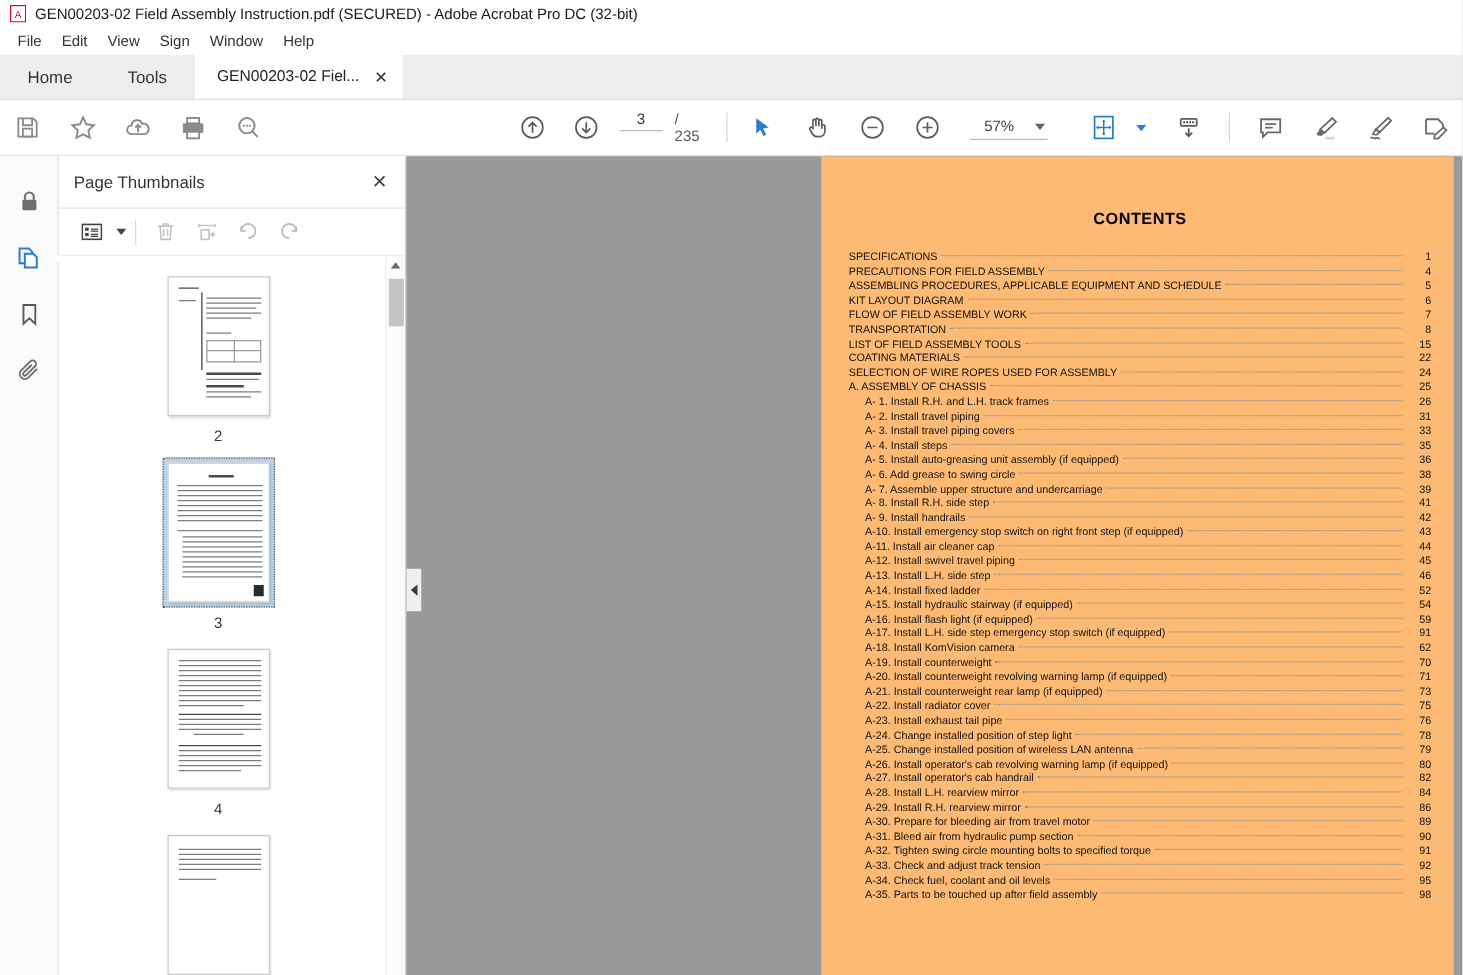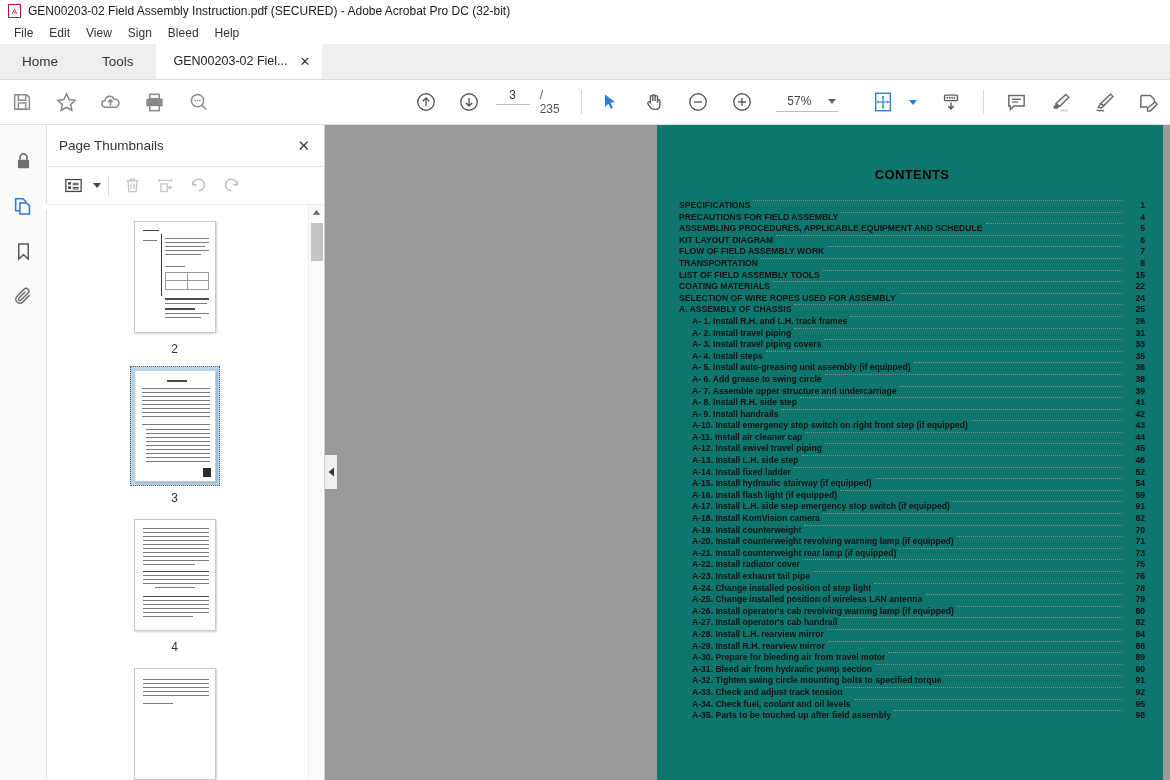--- a/index.html
+++ b/index.html
@@ -291,43 +291,42 @@
     width: 12px; height: 34px;
     background: #efefef;
     display: flex; align-items: center; justify-content: center;
     cursor: pointer;
     z-index: 5;
   }
   .doc-page {
     position: absolute;
     left: 332px; top: 0;
     width: 506px; height: 100%;
-    background: #0f766e;
+    background: #fdba74;
   }
   .doc-inner {
     padding: 42px 18px 0 22px;
     font-family: "Liberation Sans", sans-serif;
   }
   .doc-title {
     text-align: center;
     font-size: 13px;
     font-weight: bold;
     color: #000;
     letter-spacing: 0.4px;
     margin-bottom: 18px;
   }
   .toc { width: 100%; }
   .toc-row {
     display: flex;
-    align-items: flex-start;
+    align-items: center;
     font-size: 8.6px;
     color: #111;
     line-height: 11.6px;
     white-space: nowrap;
-    font-weight: bold;
   }
   .toc-row.gap { }
   .toc-label { flex: 0 0 auto; }
   .toc-dots {
     flex: 1 1 auto;
     border-bottom: 1px dotted #8e8e8e;
     margin: 0 3px 2.6px 3px;
     min-width: 6px;
     height: 1px;
   }
@@ -351,21 +350,21 @@
     </svg>
   </span>
   <span class="titlebar-text">GEN00203-02 Field Assembly Instruction.pdf (SECURED) - Adobe Acrobat Pro DC (32-bit)</span>
 </div>
 
 <div class="menubar">
   <div class="menu-item">File</div>
   <div class="menu-item">Edit</div>
   <div class="menu-item">View</div>
   <div class="menu-item">Sign</div>
-  <div class="menu-item">Bleed</div>
+  <div class="menu-item">Window</div>
   <div class="menu-item">Help</div>
 </div>
 
 <div class="tabstrip">
   <div class="tab">Home</div>
   <div class="tab">Tools</div>
   <div class="tab doc">
     <span>GEN00203-02 Fiel...</span>
     <span class="tab-close">✕</span>
   </div>

